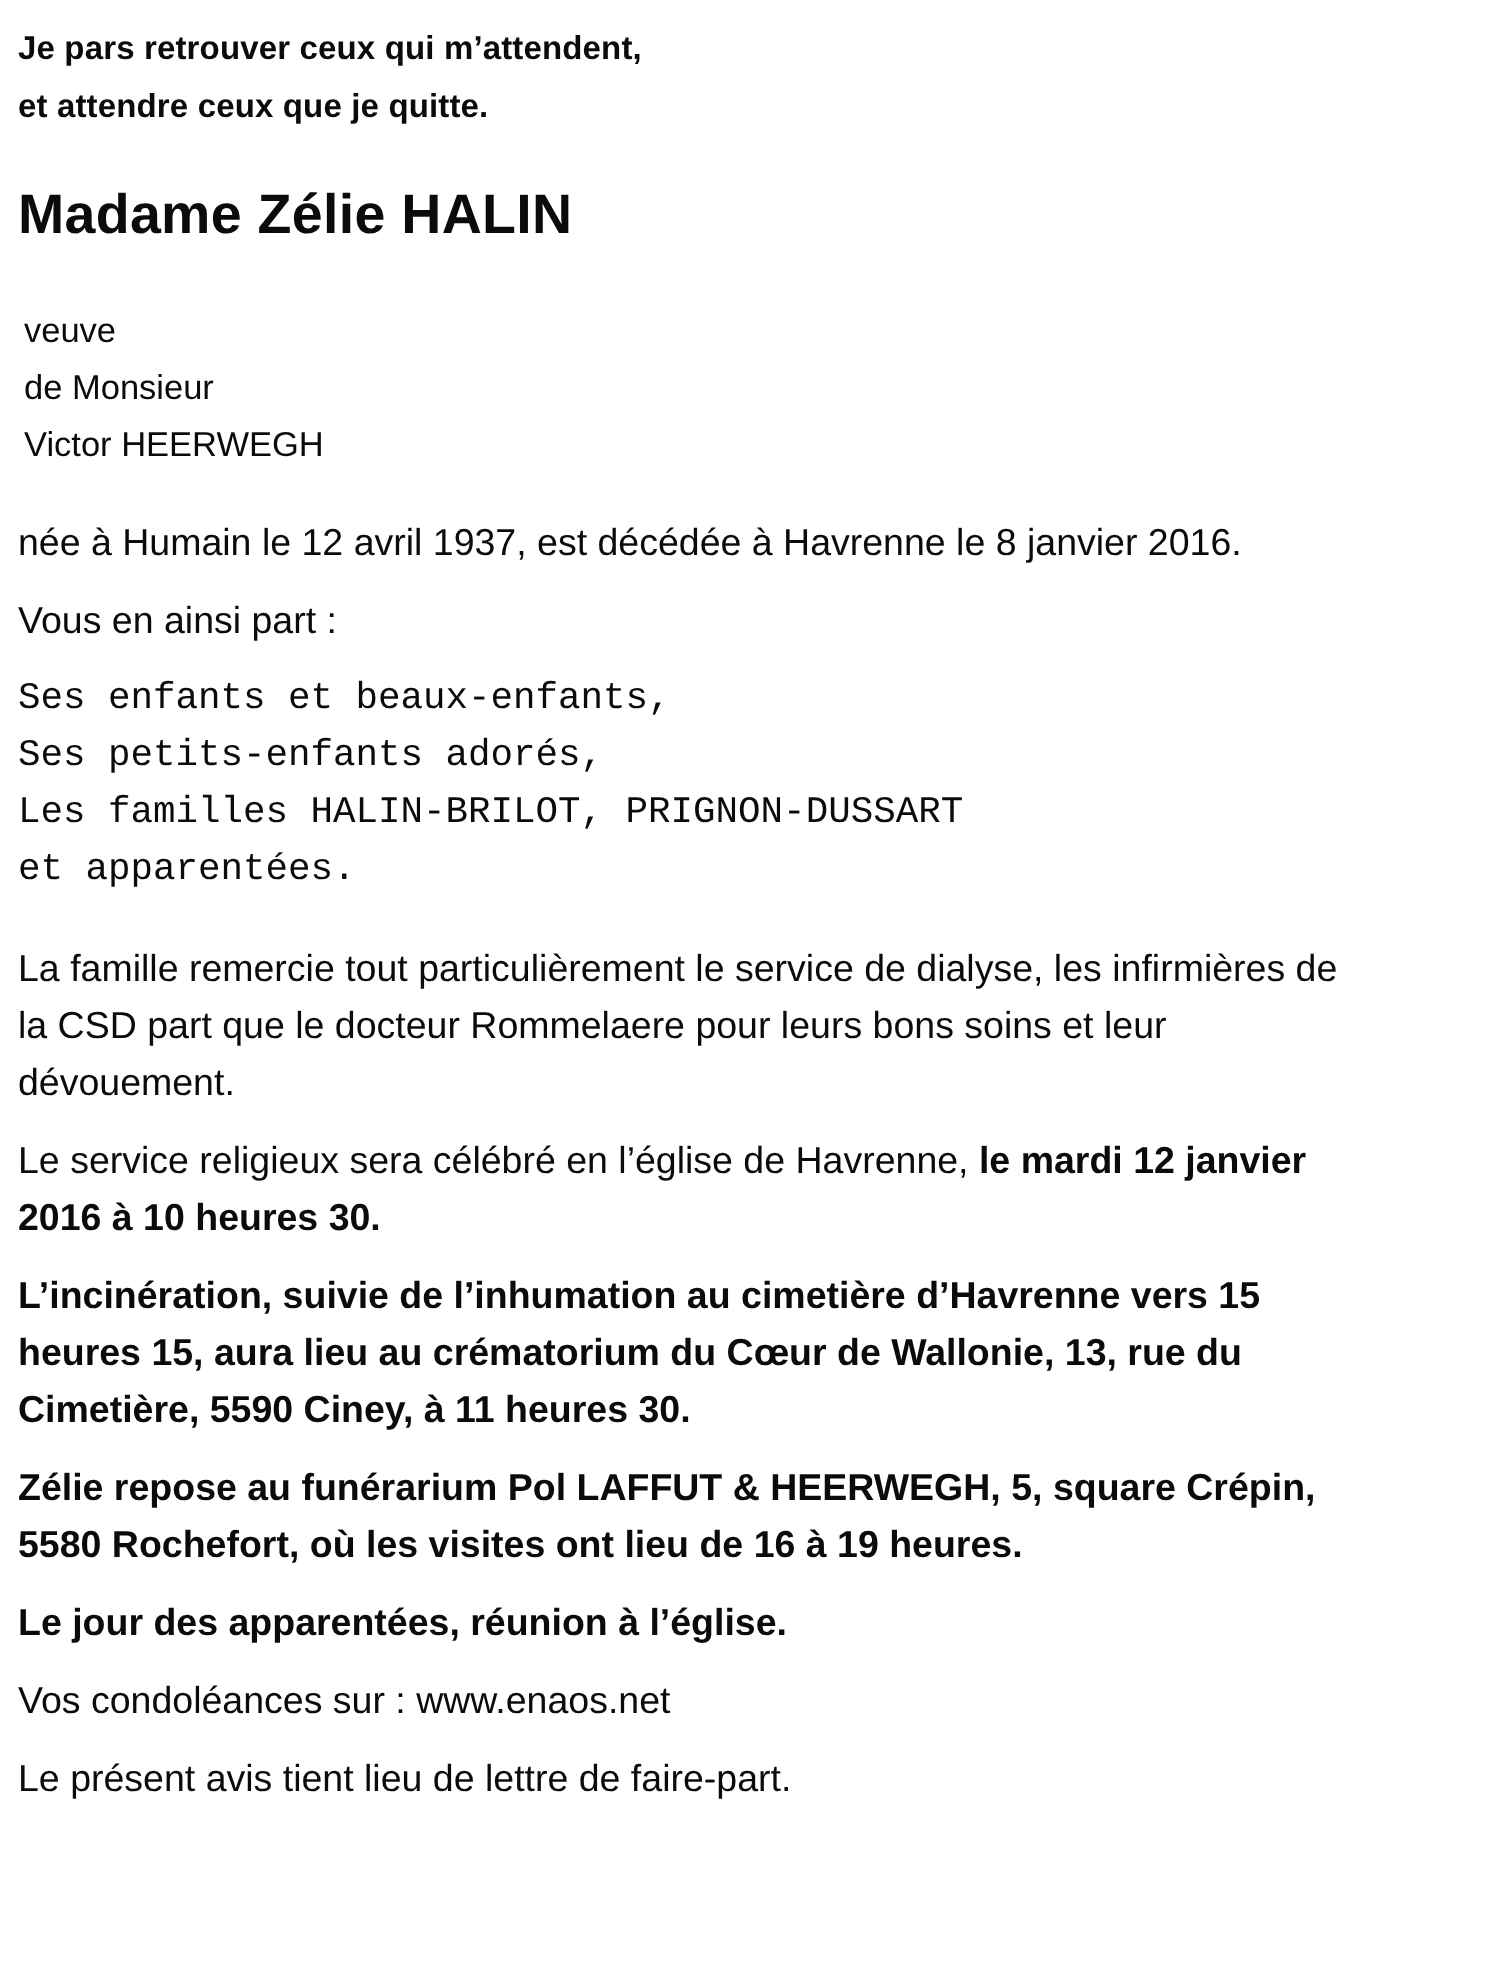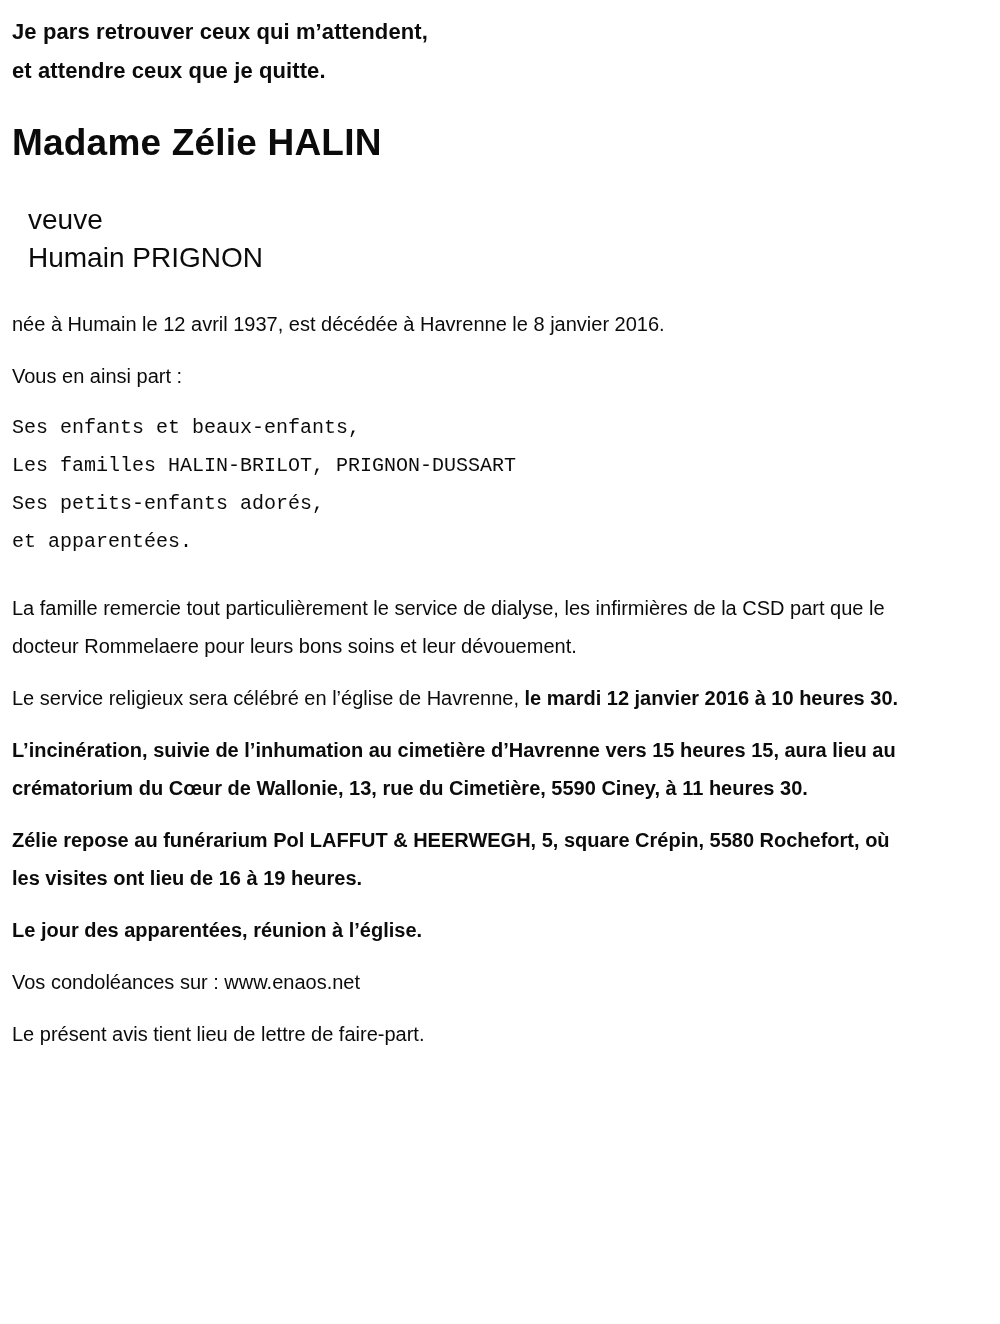--- a/index.html
+++ b/index.html
@@ -38,30 +38,30 @@
     font-size: 37px;
     font-weight: bold;
     line-height: 46px;
     margin: 30px 0 0 0;
     letter-spacing: 0.2px;
     white-space: pre;
   }
 
   
   .relationship {
-    font-size: 28px;
+    font-size: 23px;
     font-weight: normal;
     line-height: 38px;
-    margin: 35px 0 0 16px;
+    margin: 35px 0 0 4px;
   }
   .relationship .line { display: block; white-space: pre; }
 
   
   .para {
-    font-size: 20px;
+    font-size: 25px;
     font-weight: normal;
     line-height: 38px;
     margin: 0;
     padding: 0;
   }
   .para.gap-large { margin-top: 28px; }
   .para.gap-med   { margin-top: 14px; }
   .para.bold { font-weight: bold; }
   .para .line { display: block; white-space: pre; font-family: Liberation Mono, monospace; }
   .para b, .para strong { font-weight: bold; }
@@ -75,31 +75,32 @@
 
   <div class="epigraph">
     <span class="line">Je pars retrouver ceux qui m’attendent,</span>
     <span class="line">et attendre ceux que je quitte.</span>
   </div>
 
   <h1 class="name-heading">Madame Zélie HALIN</h1>
 
   <div class="relationship">
     <span class="line">veuve</span>
-    <span class="line">Humain PRIGNON</span>
+    <span class="line">de Monsieur</span>
+    <span class="line">Victor HEERWEGH</span>
   </div>
 
   <p class="para gap-large multiline">née à Humain le 12 avril 1937, est décédée à Havrenne le 8 janvier 2016.</p>
 
   <p class="para gap-med multiline">Vous en ainsi part :</p>
 
   <div class="para gap-med">
     <span class="line">Ses enfants et beaux-enfants,</span>
+    <span class="line">Ses petits-enfants adorés,</span>
     <span class="line">Les familles HALIN-BRILOT, PRIGNON-DUSSART</span>
-    <span class="line">Ses petits-enfants adorés,</span>
     <span class="line">et apparentées.</span>
   </div>
 
   <p class="para gap-large multiline">La famille remercie tout particulièrement le service de dialyse, les infirmières de la CSD part que le docteur Rommelaere pour leurs bons soins et leur dévouement.</p>
 
   <p class="para gap-med multiline"><span>Le service religieux sera célébré en l’église de Havrenne, </span><b>le mardi 12 janvier 2016 à 10 heures 30.</b></p>
 
   <p class="para bold gap-med multiline">L’incinération, suivie de l’inhumation au cimetière d’Havrenne vers 15 heures 15, aura lieu au crématorium du Cœur de Wallonie, 13, rue du Cimetière, 5590 Ciney, à 11 heures 30.</p>
 
   <p class="para bold gap-med multiline">Zélie repose au funérarium Pol LAFFUT &amp; HEERWEGH, 5, square Crépin, 5580 Rochefort, où les visites ont lieu de 16 à 19 heures.</p>

